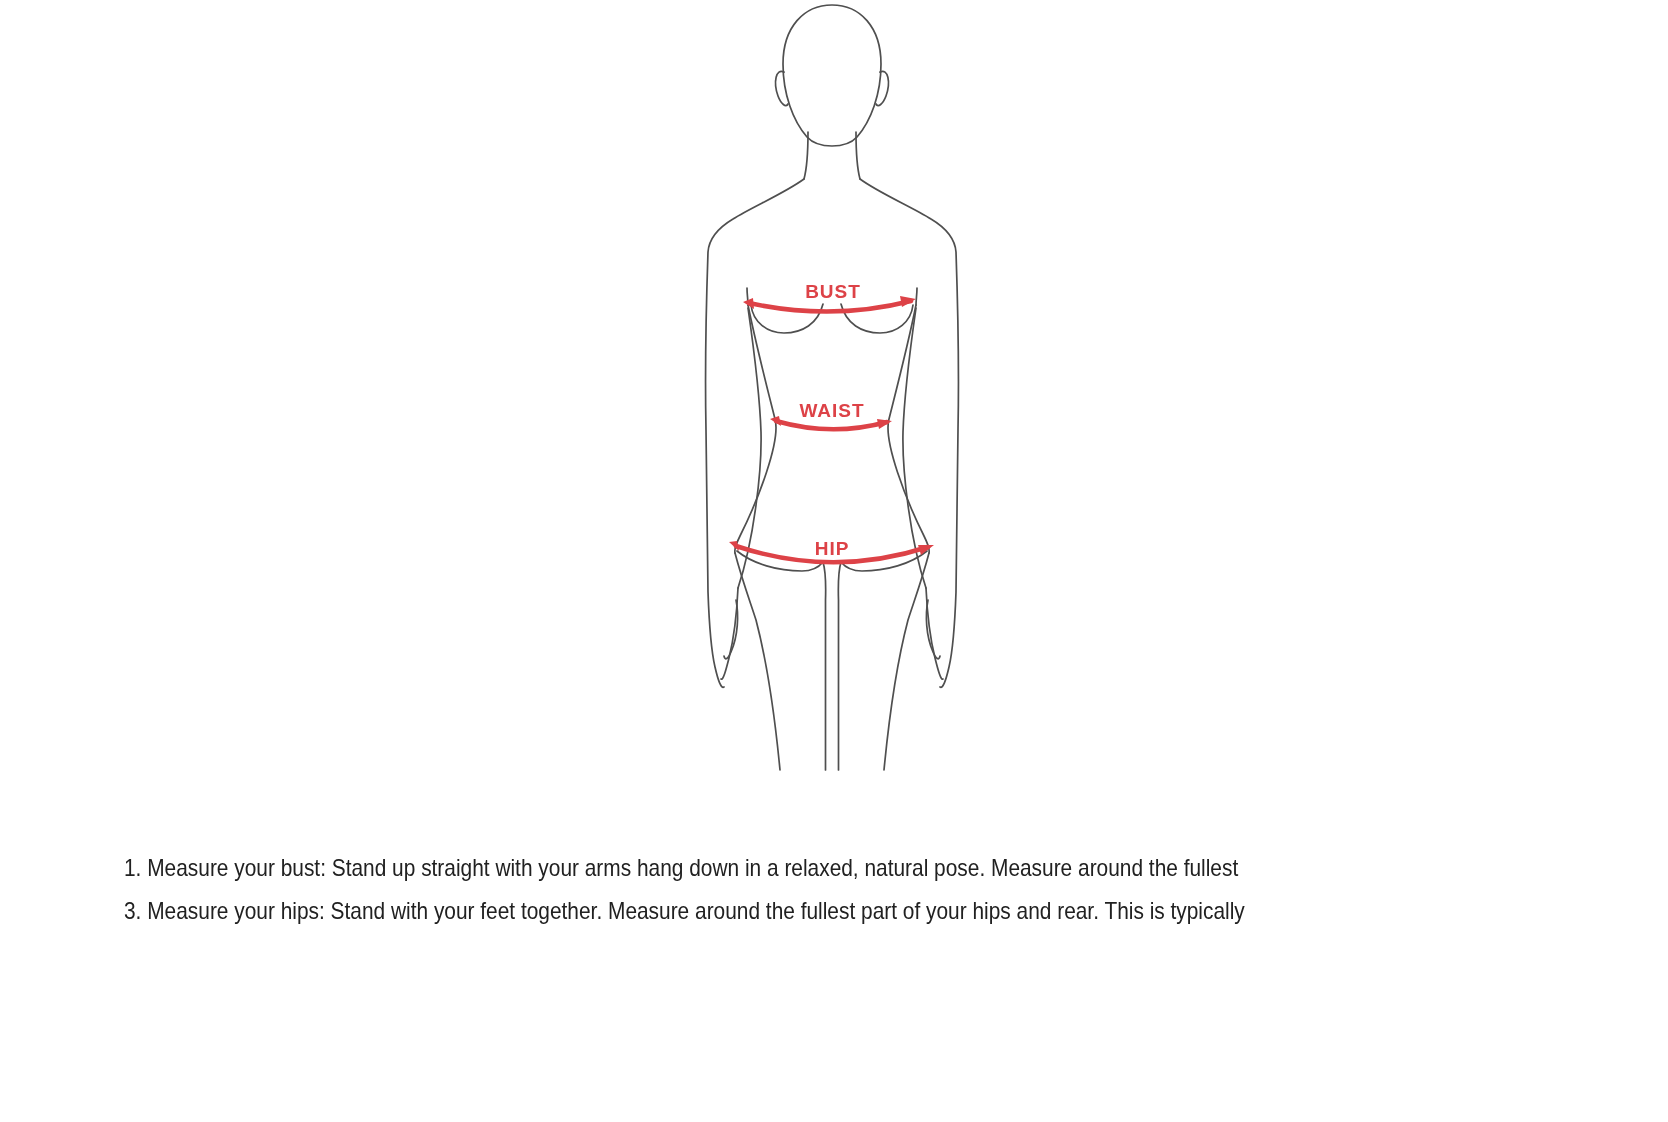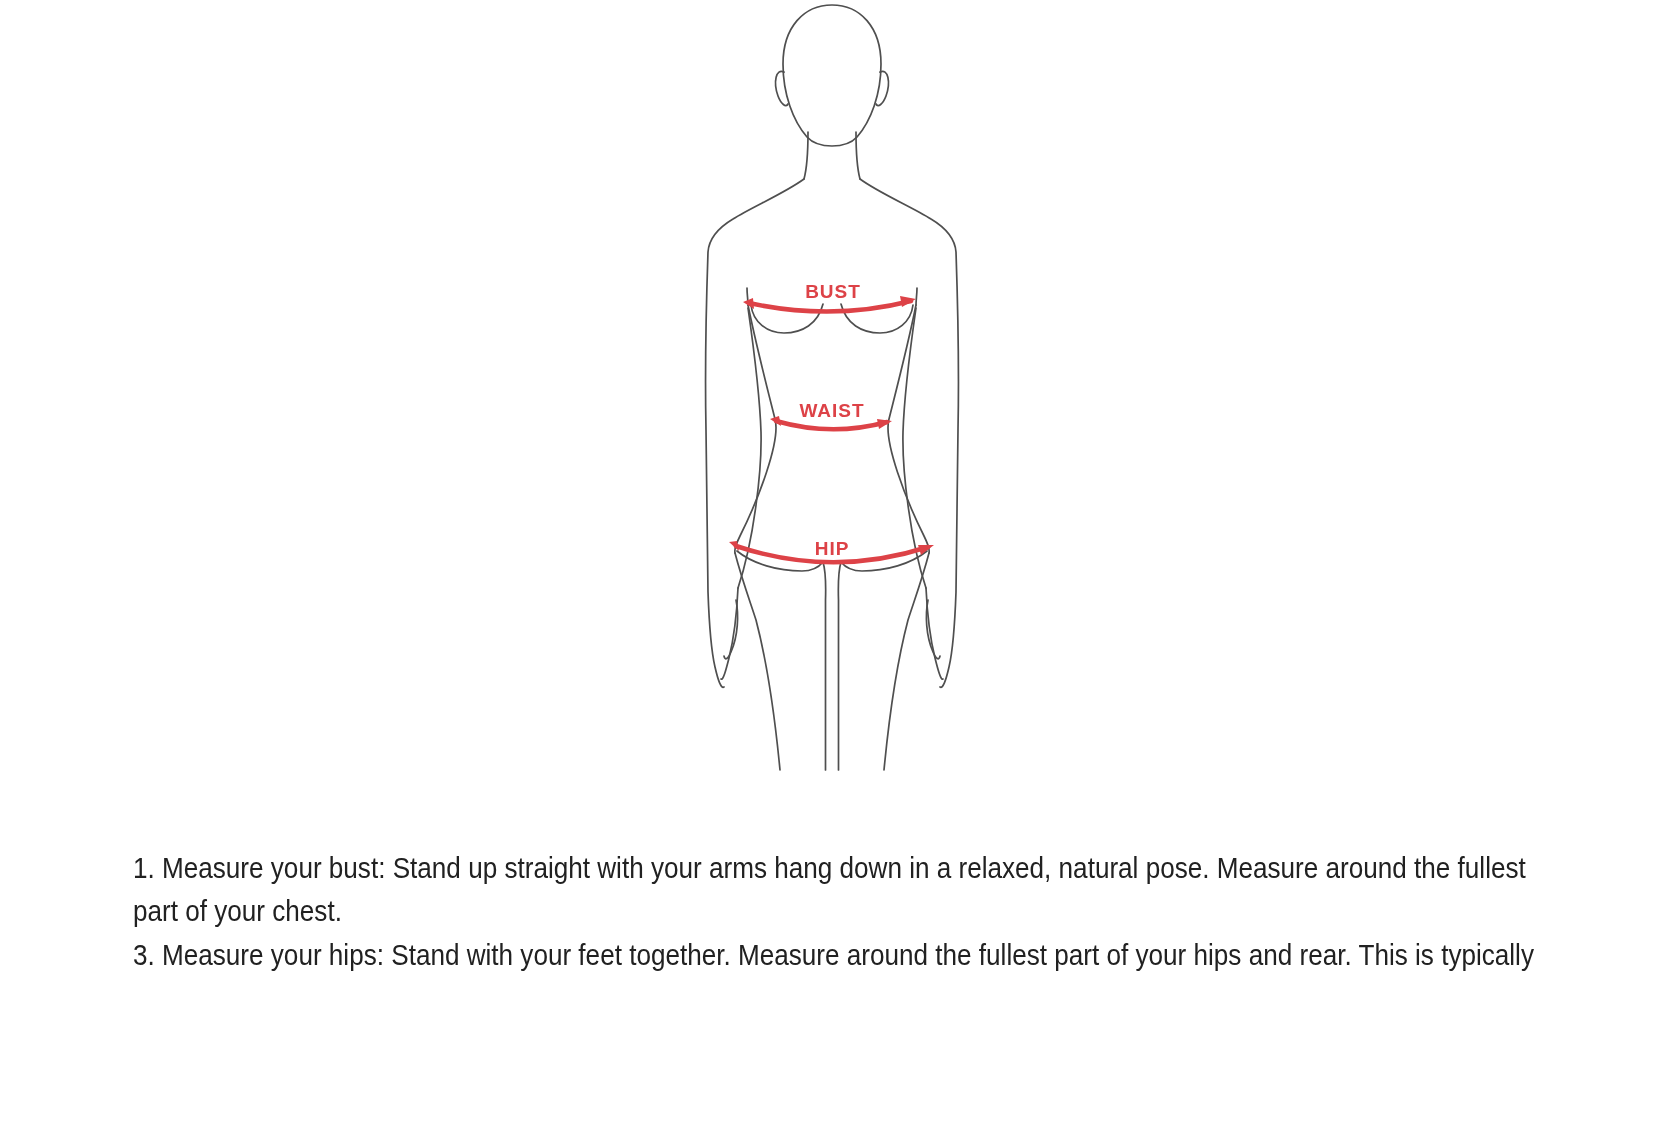--- a/index.html
+++ b/index.html
@@ -21,25 +21,25 @@
   }
   .figure-wrap svg { display: block; width: 320px; height: 775px; }
   .figure-label {
     font-family: "Liberation Sans", "DejaVu Sans", sans-serif;
     font-weight: bold;
     font-size: 19px;
     letter-spacing: 1px;
   }
   .instructions {
     position: absolute;
-    left: 133px;
+    left: 124px;
     top: 846px;
     width: 1500px;
     color: #212121;
-    font-size: 30px;
+    font-size: 24px;
     line-height: 43.3px;
   }
   .tline { white-space: nowrap; height: 43.3px; }
   .cond {
     display: inline-block;
     transform: scaleX(0.87);
     transform-origin: 0 50%;
     white-space: nowrap;
   }
 </style>
@@ -97,20 +97,19 @@
         <text x="183" y="298">BUST</text>
         <text x="182" y="417">WAIST</text>
         <text x="182" y="555">HIP</text>
       </g>
     </svg>
   </div>
 
   <div class="instructions">
     <div>
       <div class="tline"><span class="cond">1. Measure your bust: Stand up straight with your arms hang down in a relaxed, natural pose. Measure around the fullest</span></div>
-      <div class="tline"><span class="cond">part of your chest.</span></div>
     </div>
     <div>
       <div class="tline"><span class="cond">3. Measure your hips: Stand with your feet together. Measure around the fullest part of your hips and rear. This is typically</span></div>
     </div>
   </div>
 
 </div>
 
 </body></html>

